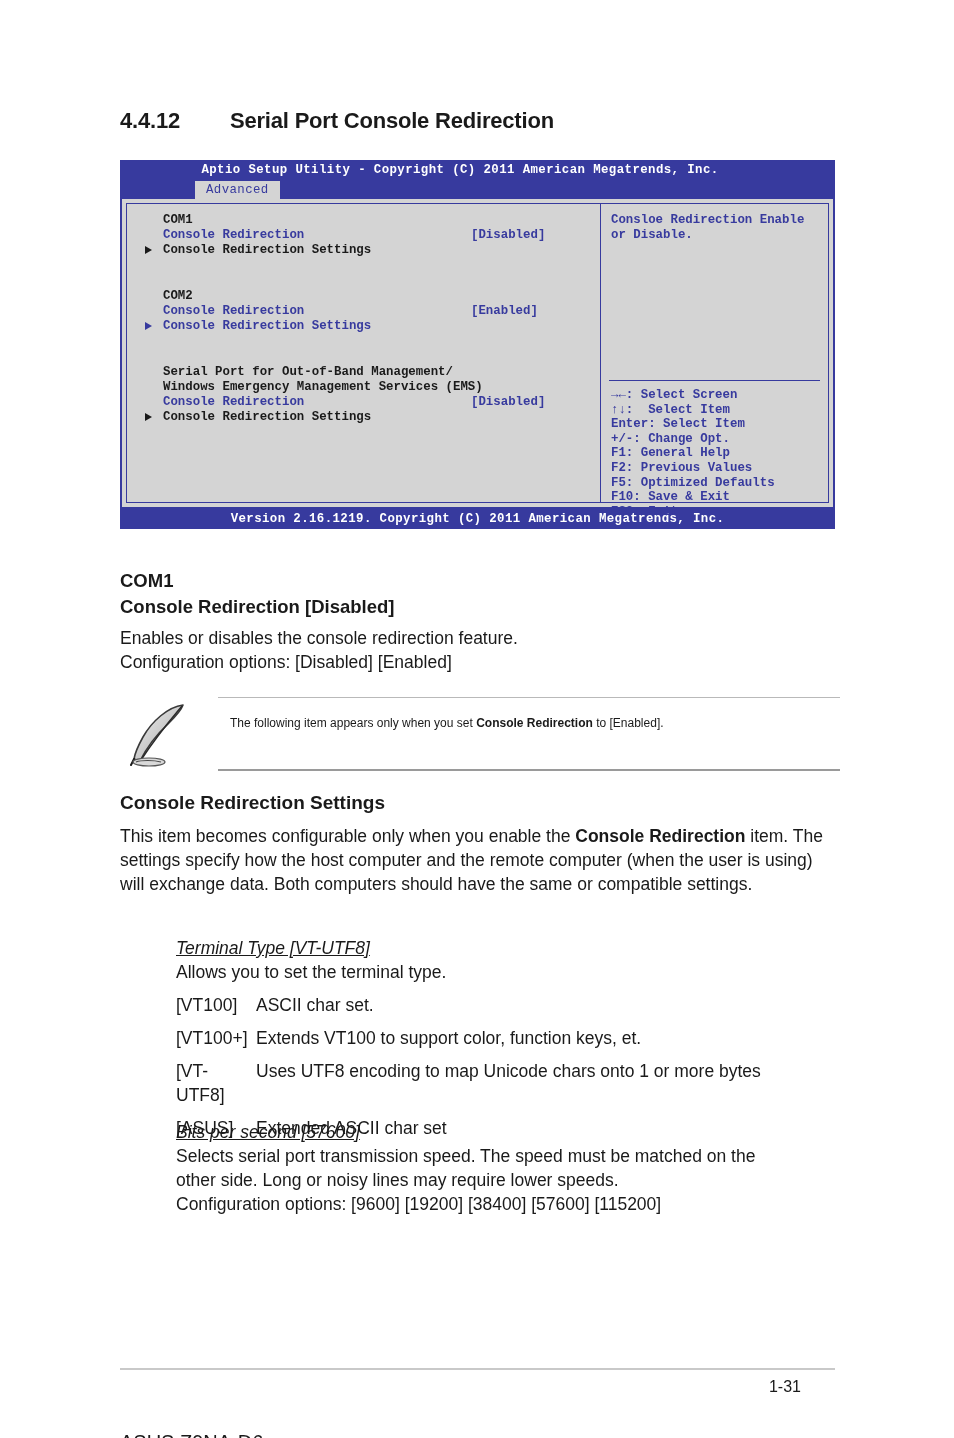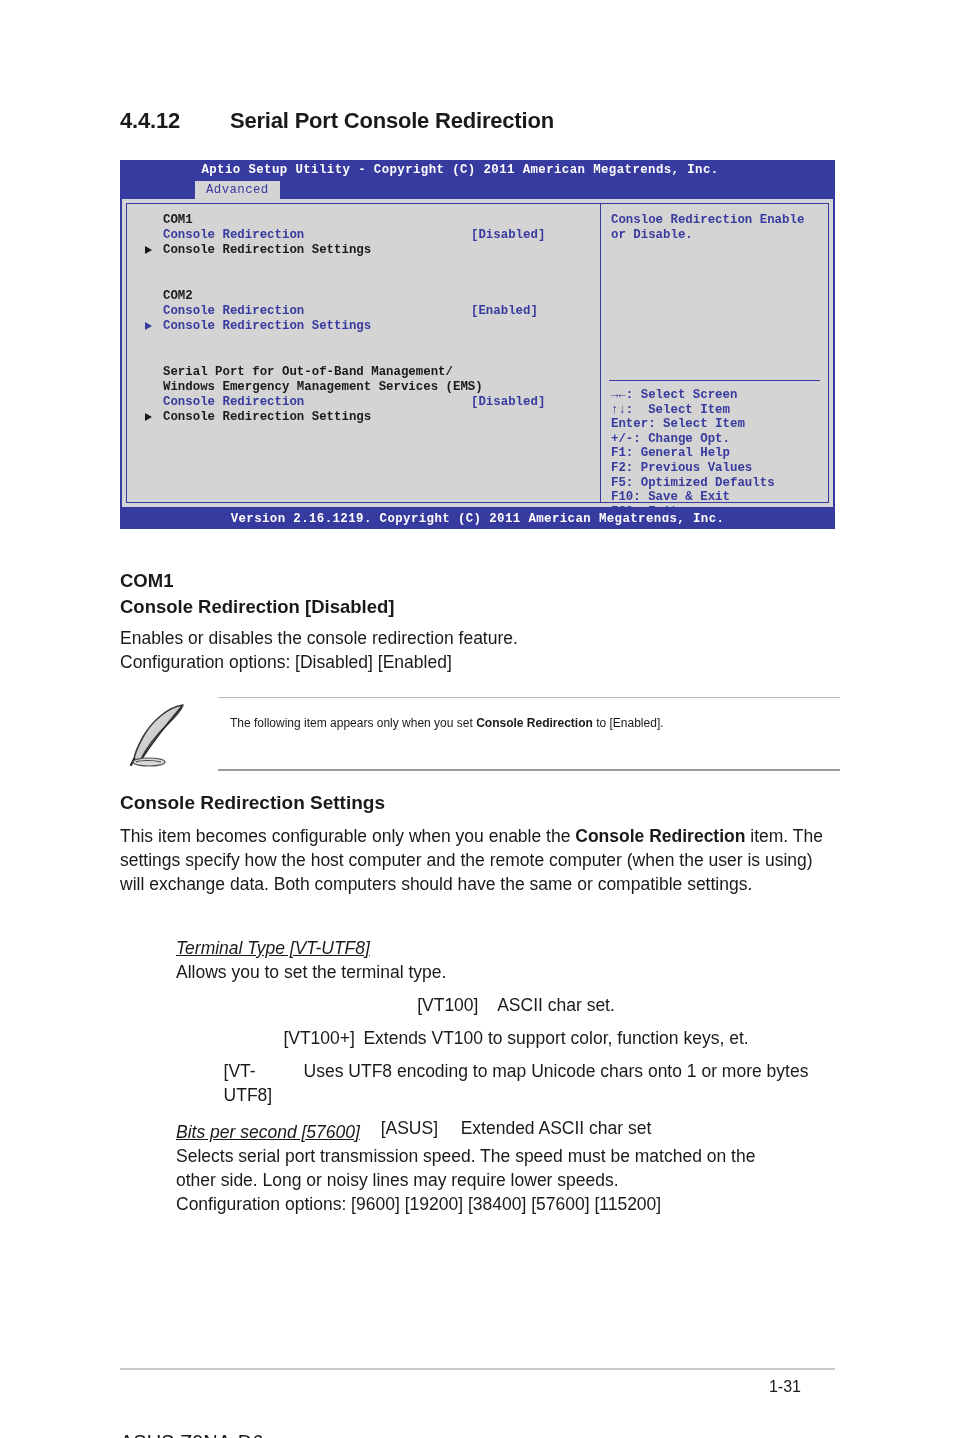--- a/index.html
+++ b/index.html
@@ -221,21 +221,20 @@
     font-size: 17.5px;
     line-height: 24px;
   }
   .ital-under {
     font-style: italic;
     text-decoration: underline;
   }
   .opt-row {
     display: flex;
     margin-top: 9px;
-    justify-content: center;
   }
   .opt-key { width: 80px; flex: none; }
 
   
   .footer-rule {
     position: absolute;
     left: 120px;
     top: 1368px;
     width: 715px;
     border-top: 2px solid #c9c9c9;

